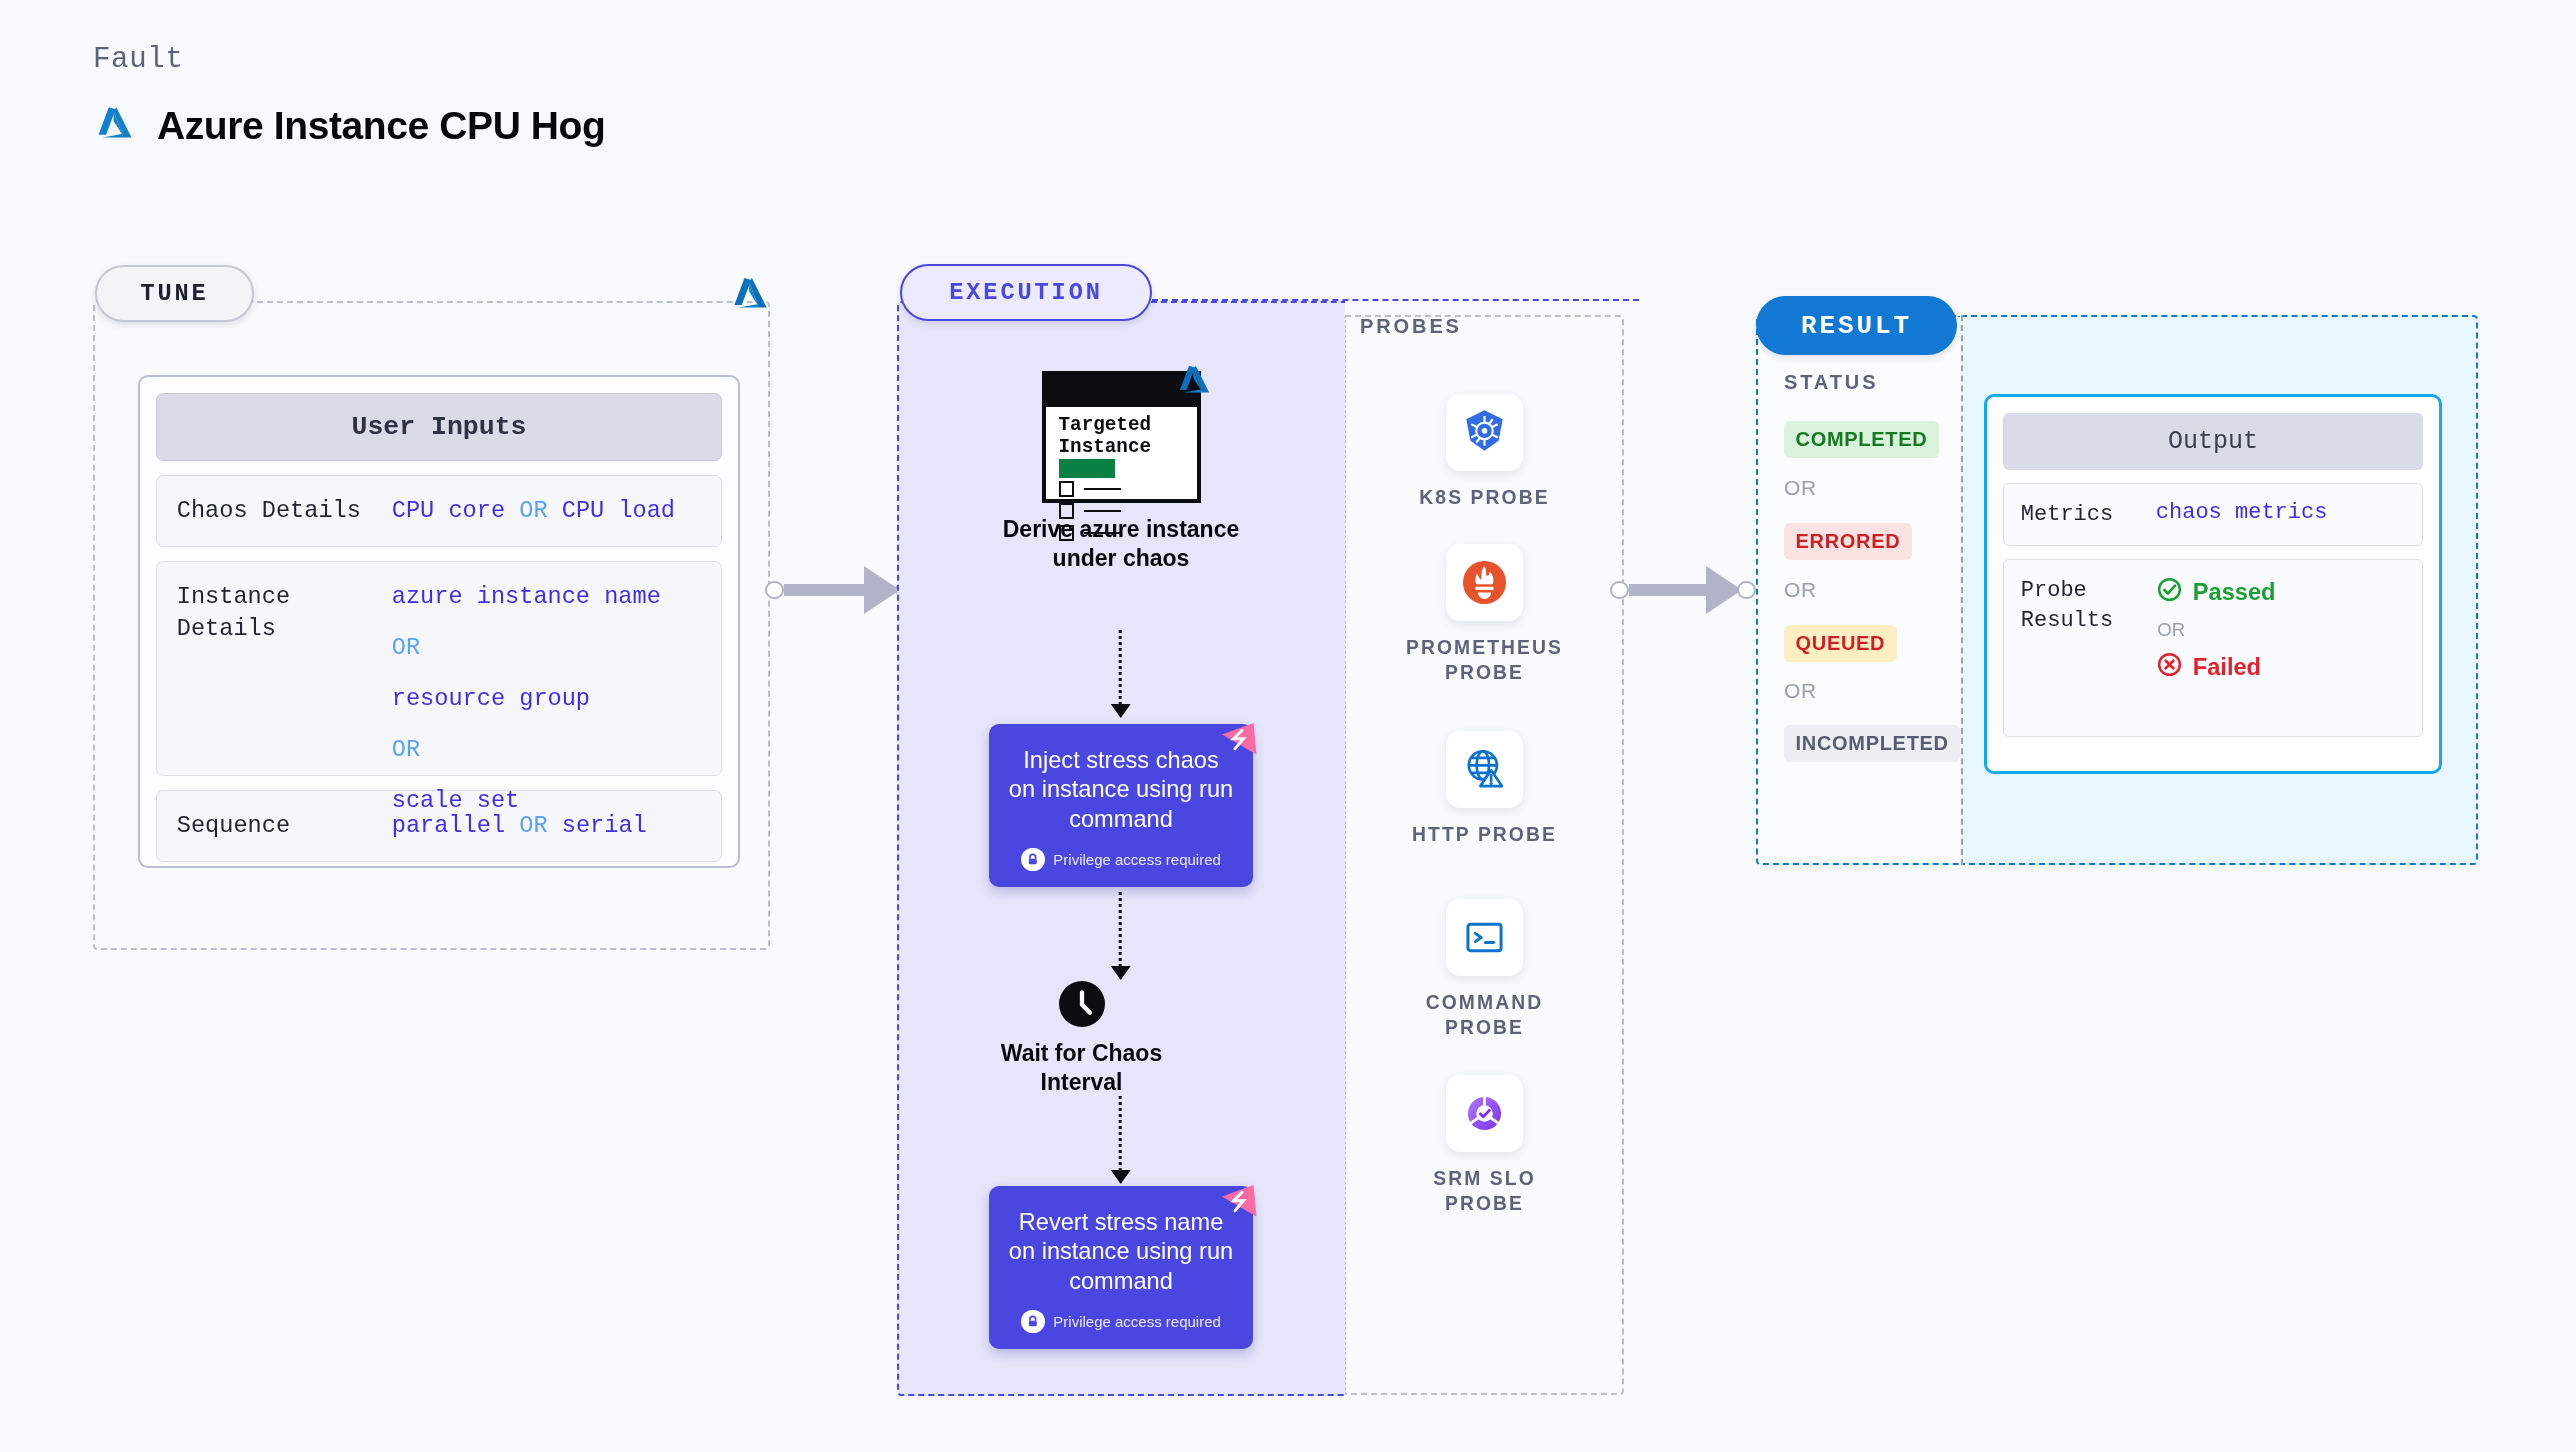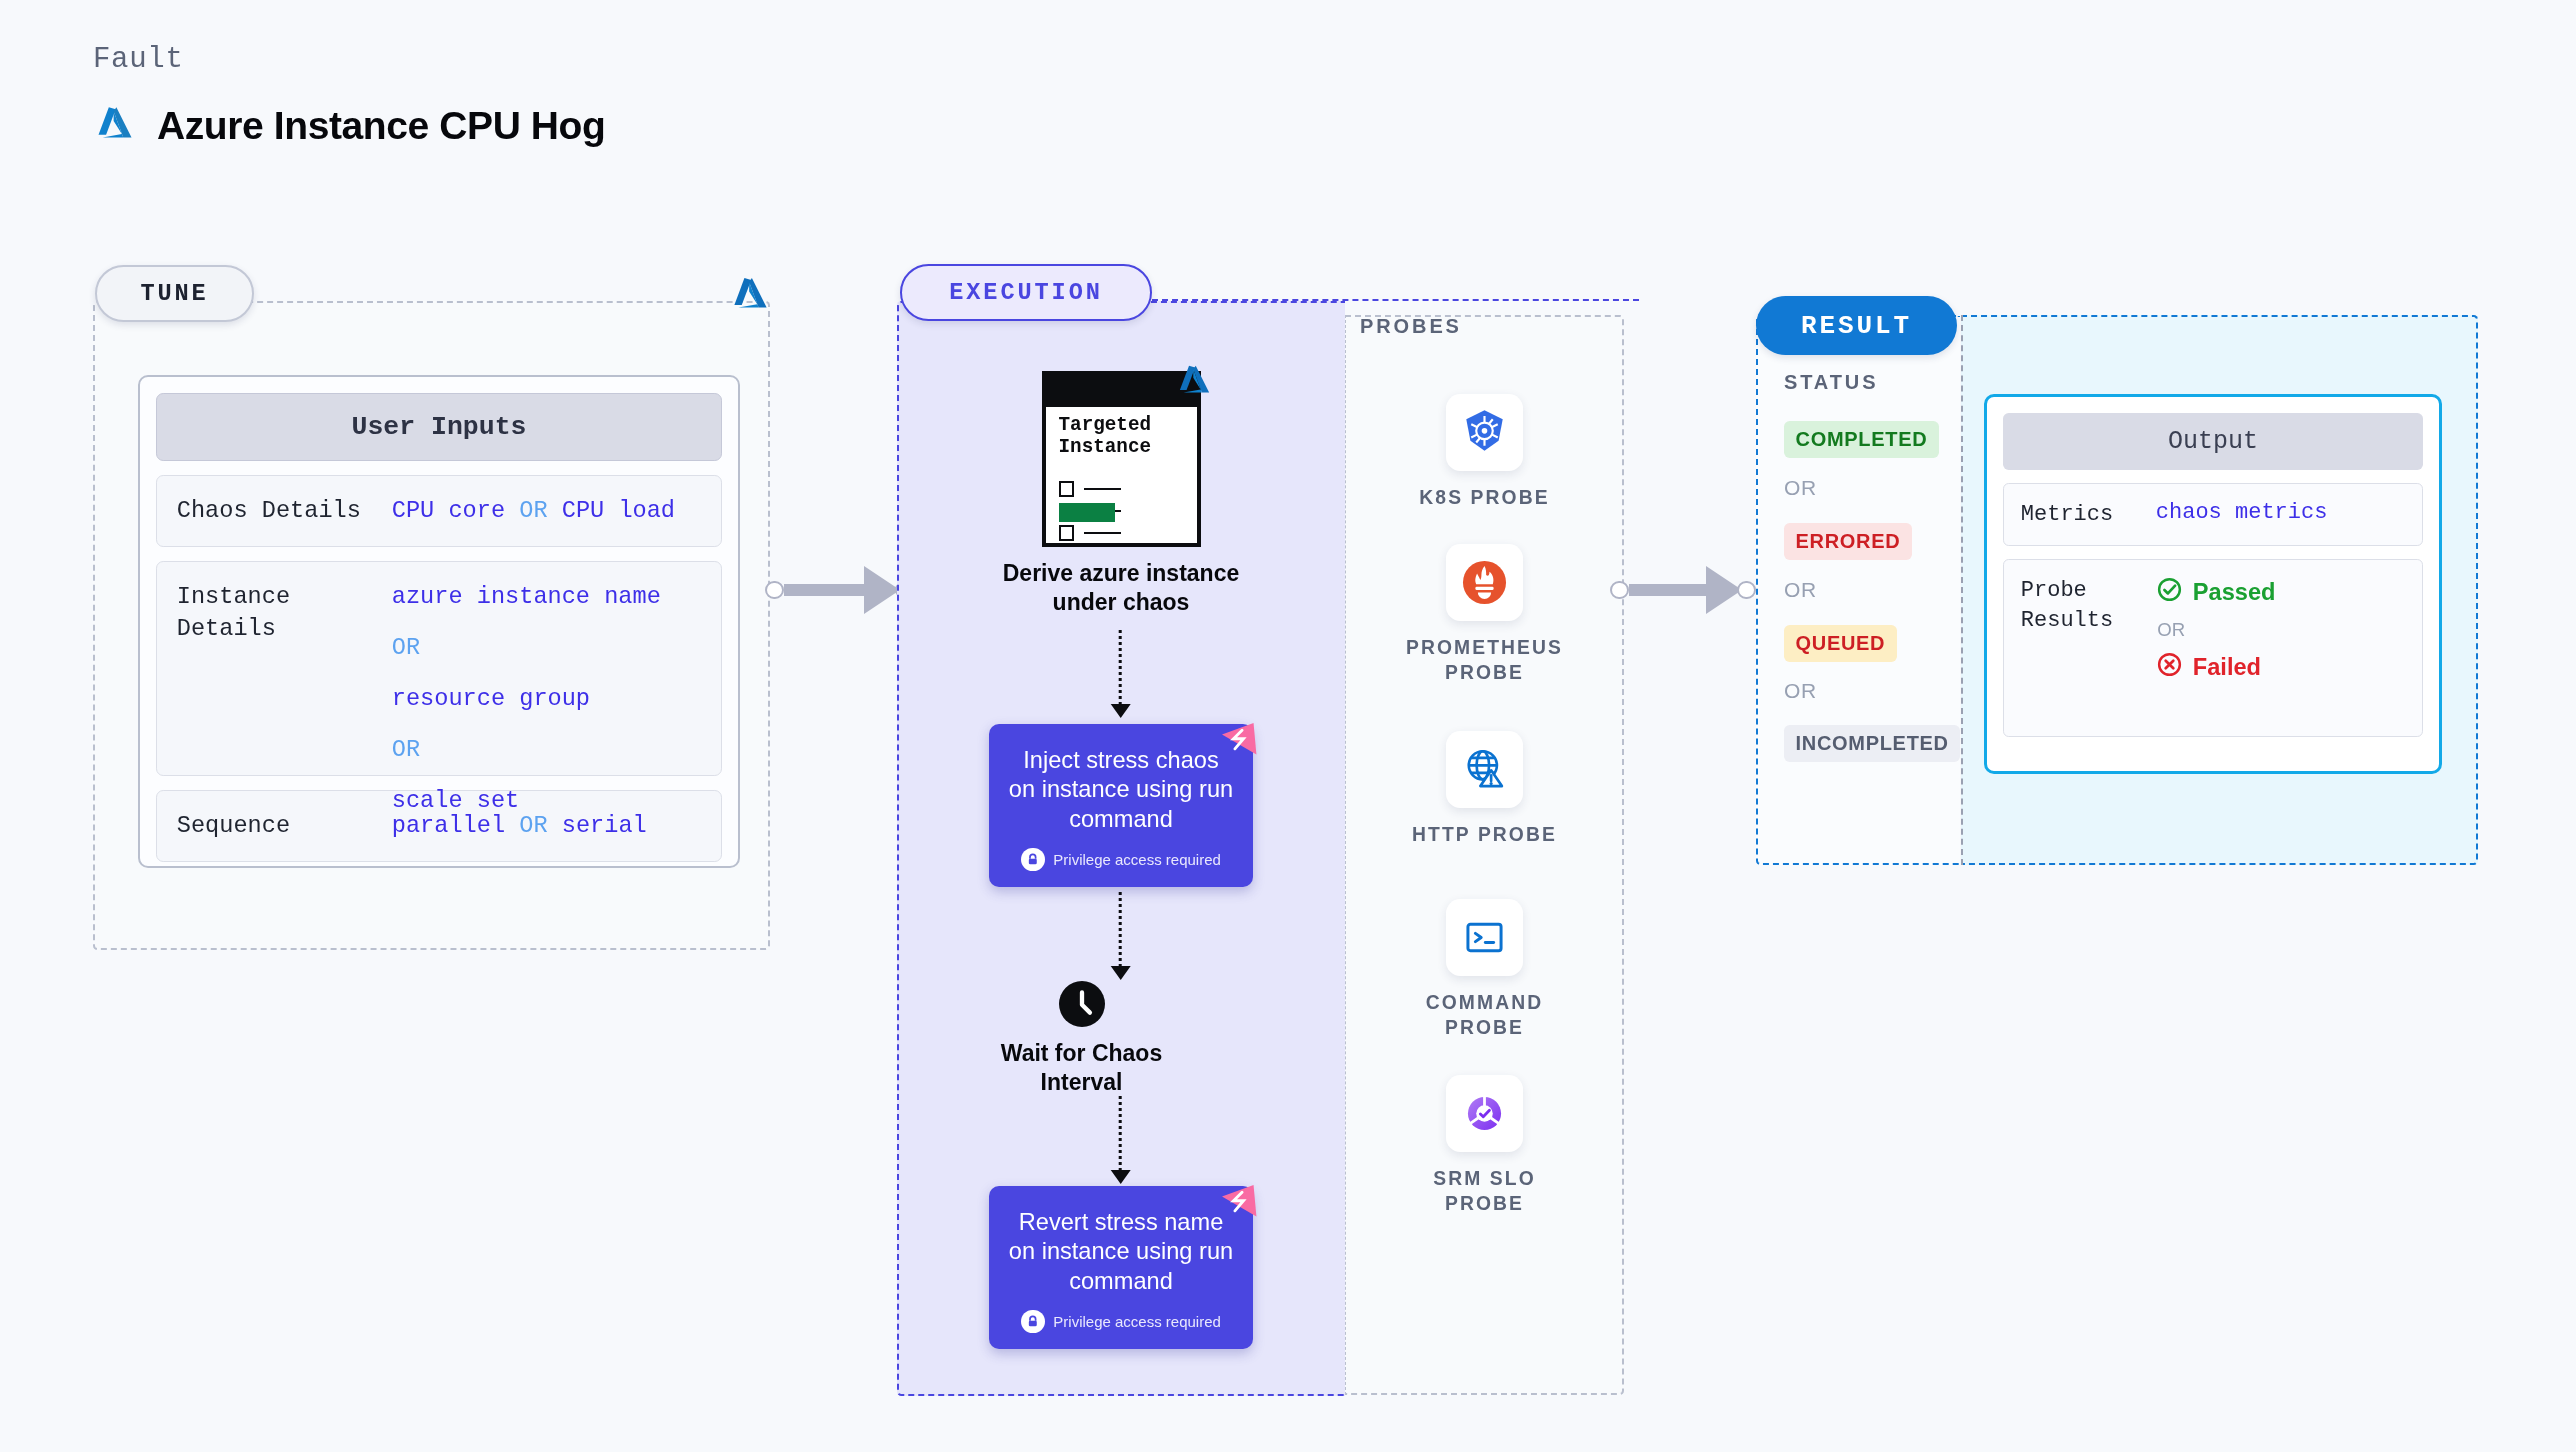--- a/index.html
+++ b/index.html
@@ -84,21 +84,21 @@
   #probes-title{
     position:absolute;left:1360px;top:315px;font-size:20px;font-weight:bold;
     color:#5b6478;letter-spacing:2.9px;
   }
 
   .exec-step{position:absolute;width:100%;text-align:center;}
   .step-caption{
     font-size:23px;font-weight:bold;color:#07080c;line-height:1.28;margin-top:11.5px;
   }
   .doc-icon{
-    position:relative;width:159px;height:176px;margin:0 auto;
+    position:relative;width:159px;height:132px;margin:0 auto;
     background:#ffffff;border:4.3px solid #0c0d10;box-sizing:border-box;
   }
   .doc-bar{position:absolute;left:0;top:0;right:0;height:31.5px;background:#0c0d10;}
   .doc-title{
     position:absolute;left:13px;top:40px;font-family:"Liberation Mono",monospace;
     font-size:19.3px;font-weight:bold;color:#0c0d10;line-height:1.12;text-align:left;
   }
   .doc-rows{position:absolute;left:13px;top:106px;}
   .doc-line{display:flex;align-items:center;gap:10px;margin-bottom:6.4px;}
   .doc-box{width:15.8px;height:15.8px;border:2.1px solid #0c0d10;box-sizing:border-box;}

